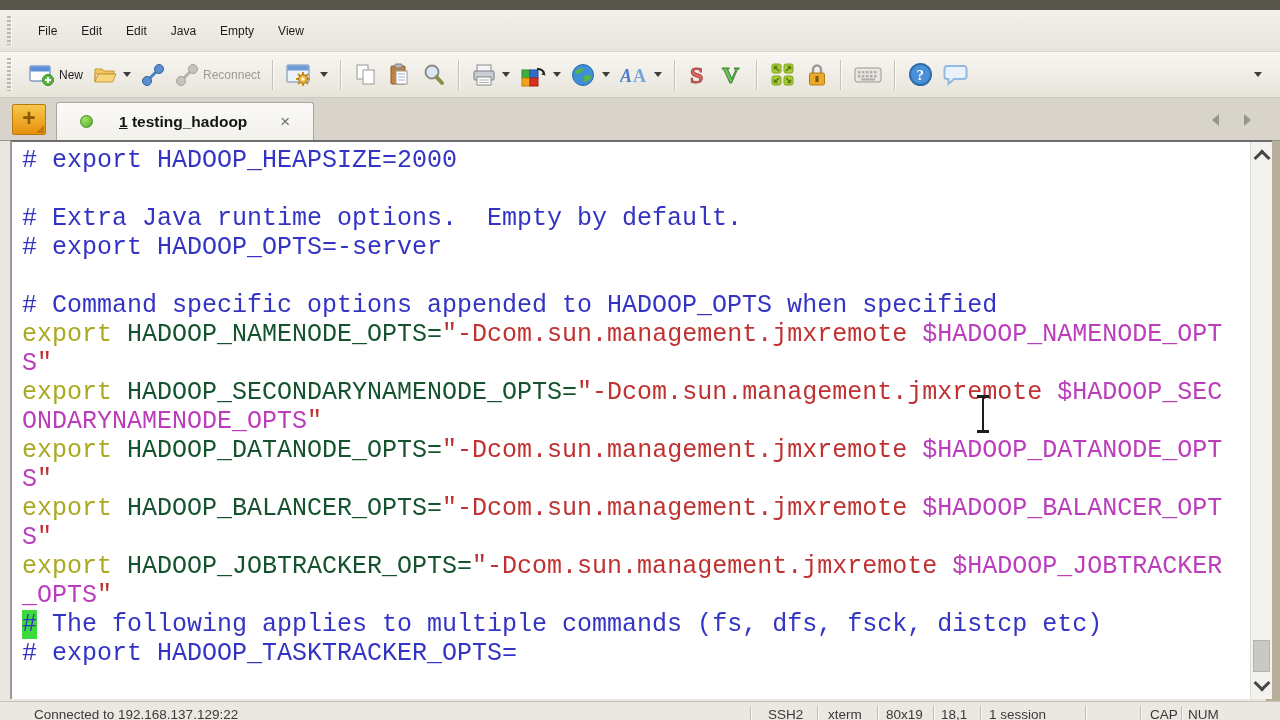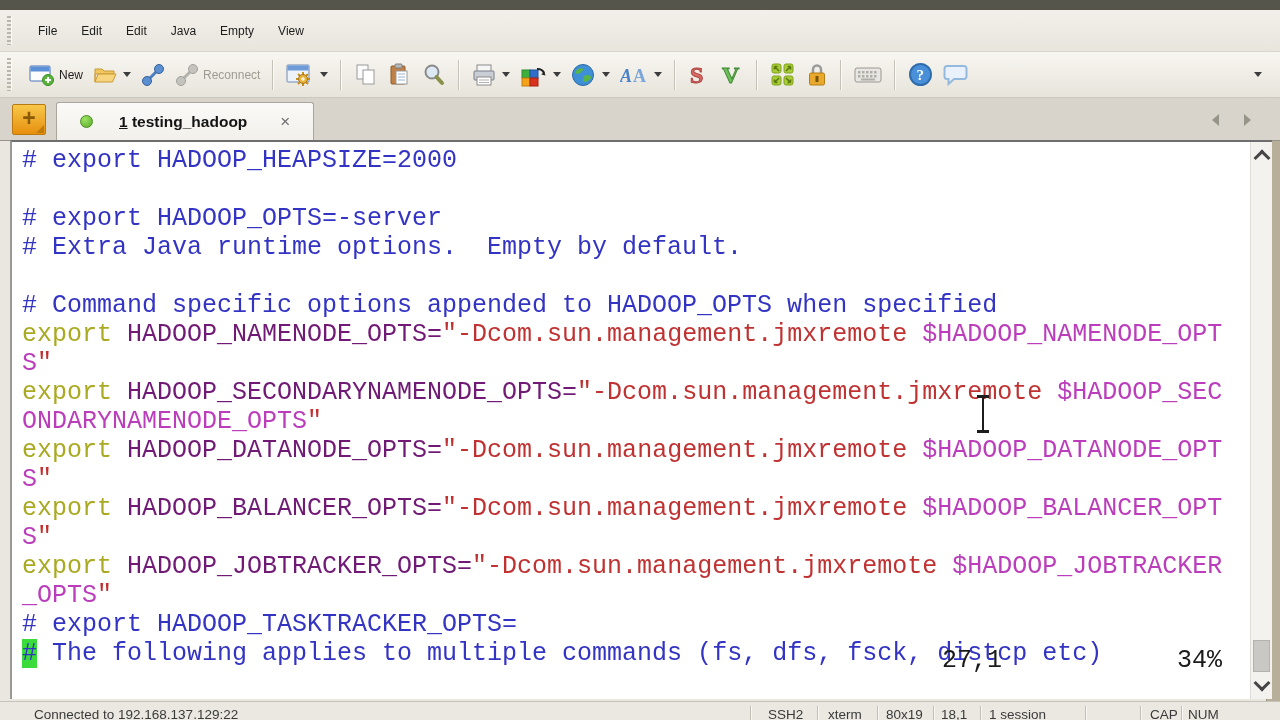--- a/index.html
+++ b/index.html
@@ -49,21 +49,21 @@
   .tab-nav.left{left:1212px;border-right:7px solid #97948a;}
   .tab-nav.right{left:1244px;border-left:7px solid #97948a;}
   
   .terminal{position:absolute;left:4px;top:140px;width:1262px;height:559px;background:#ffffff;
     border-top:2px solid #6e6e6e;border-left:2px solid #9a9a94;box-sizing:border-box;margin-left:6px;}
   .tcontent{position:absolute;left:10px;top:4px;right:22px;bottom:0;
     font-family:"Liberation Mono","DejaVu Sans Mono",monospace;font-size:25px;line-height:29px;}
   .tline{height:29px;white-space:pre;}
   .ck{color:#3434c4;}
   .ke{color:#aaaa22;text-align:center;}
-  .va{color:#701a75;}
+  .va{color:#14532d;}
   .st{color:#c03232;}
   .de{color:#bb3dbb;}
   .cur{background:#3bdb3b;}
   .ruler{position:absolute;bottom:24px;left:0;right:0;height:29px;color:#1a1a1a;
     font-family:"Liberation Mono","DejaVu Sans Mono",monospace;font-size:25px;}
   .ruler .pos{position:absolute;left:930px;}
   .ruler .pct{position:absolute;left:1165px;}
   
   .vscroll{position:absolute;right:0;top:0;bottom:0;width:21px;background:#f3f2ef;border-left:1px solid #dedcd6;}
   .chev{position:absolute;left:5px;width:9px;height:9px;border-left:3px solid #454545;border-top:3px solid #454545;}
@@ -345,48 +345,44 @@
     <span class="tab-close">×</span>
   </div>
   <span class="tab-nav left"></span>
   <span class="tab-nav right"></span>
 </div>
 
 <div class="terminal">
   <div class="tcontent">
     <div class="tline"><span class="ck"># export HADOOP_HEAPSIZE=2000</span></div>
     <div class="tline"><span class="ck"></span></div>
+    <div class="tline"><span class="ck"># Extra Java runtime options.  Empty by default.</span></div>
     <div class="tline"><span class="ck"># export HADOOP_OPTS=-server</span></div>
-    <div class="tline"><span class="ck"># Extra Java runtime options.  Empty by default.</span></div>
     <div class="tline"><span class="ck"></span></div>
     <div class="tline"><span class="ck"># Command specific options appended to HADOOP_OPTS when specified</span></div>
 
     <div class="tline"><span class="ke">export </span><span class="va">HADOOP_NAMENODE_OPTS=</span><span class="st">"-Dcom.sun.management.jmxremote </span><span class="de">$HADOOP_NAMENODE_OPT</span></div>
     <div class="tline"><span class="de">S</span><span class="st">"</span></div>
 
     <div class="tline"><span class="ke">export </span><span class="va">HADOOP_SECONDARYNAMENODE_OPTS=</span><span class="st">"-Dcom.sun.management.jmxremote </span><span class="de">$HADOOP_SEC</span></div>
     <div class="tline"><span class="de">ONDARYNAMENODE_OPTS</span><span class="st">"</span></div>
 
     <div class="tline"><span class="ke">export </span><span class="va">HADOOP_DATANODE_OPTS=</span><span class="st">"-Dcom.sun.management.jmxremote </span><span class="de">$HADOOP_DATANODE_OPT</span></div>
     <div class="tline"><span class="de">S</span><span class="st">"</span></div>
 
     <div class="tline"><span class="ke">export </span><span class="va">HADOOP_BALANCER_OPTS=</span><span class="st">"-Dcom.sun.management.jmxremote </span><span class="de">$HADOOP_BALANCER_OPT</span></div>
     <div class="tline"><span class="de">S</span><span class="st">"</span></div>
 
     <div class="tline"><span class="ke">export </span><span class="va">HADOOP_JOBTRACKER_OPTS=</span><span class="st">"-Dcom.sun.management.jmxremote </span><span class="de">$HADOOP_JOBTRACKER</span></div>
     <div class="tline"><span class="de">_OPTS</span><span class="st">"</span></div>
 
+    <div class="tline"><span class="ck cur">#</span><span class="ck"> The following applies to multiple commands (fs, dfs, fsck, distcp etc)</span></div>
     <div class="tline"><span class="ck"># export HADOOP_TASKTRACKER_OPTS=</span></div>
-    <div class="tline"><span class="ck cur">#</span><span class="ck"> The following applies to multiple commands (fs, dfs, fsck, distcp etc)</span></div>
-  </div>
-
-  <div class="ruler">
-    <span class="pos">27,1</span>
-    <span class="pct">34%</span>
-  </div>
+  </div>
+
 
   <div class="vscroll">
     <span class="chev up"></span>
     <div class="thumb"></div>
     <span class="chev down"></span>
   </div>
 
   <div class="ibeam">
       <div class="bar"></div>
     </div>

